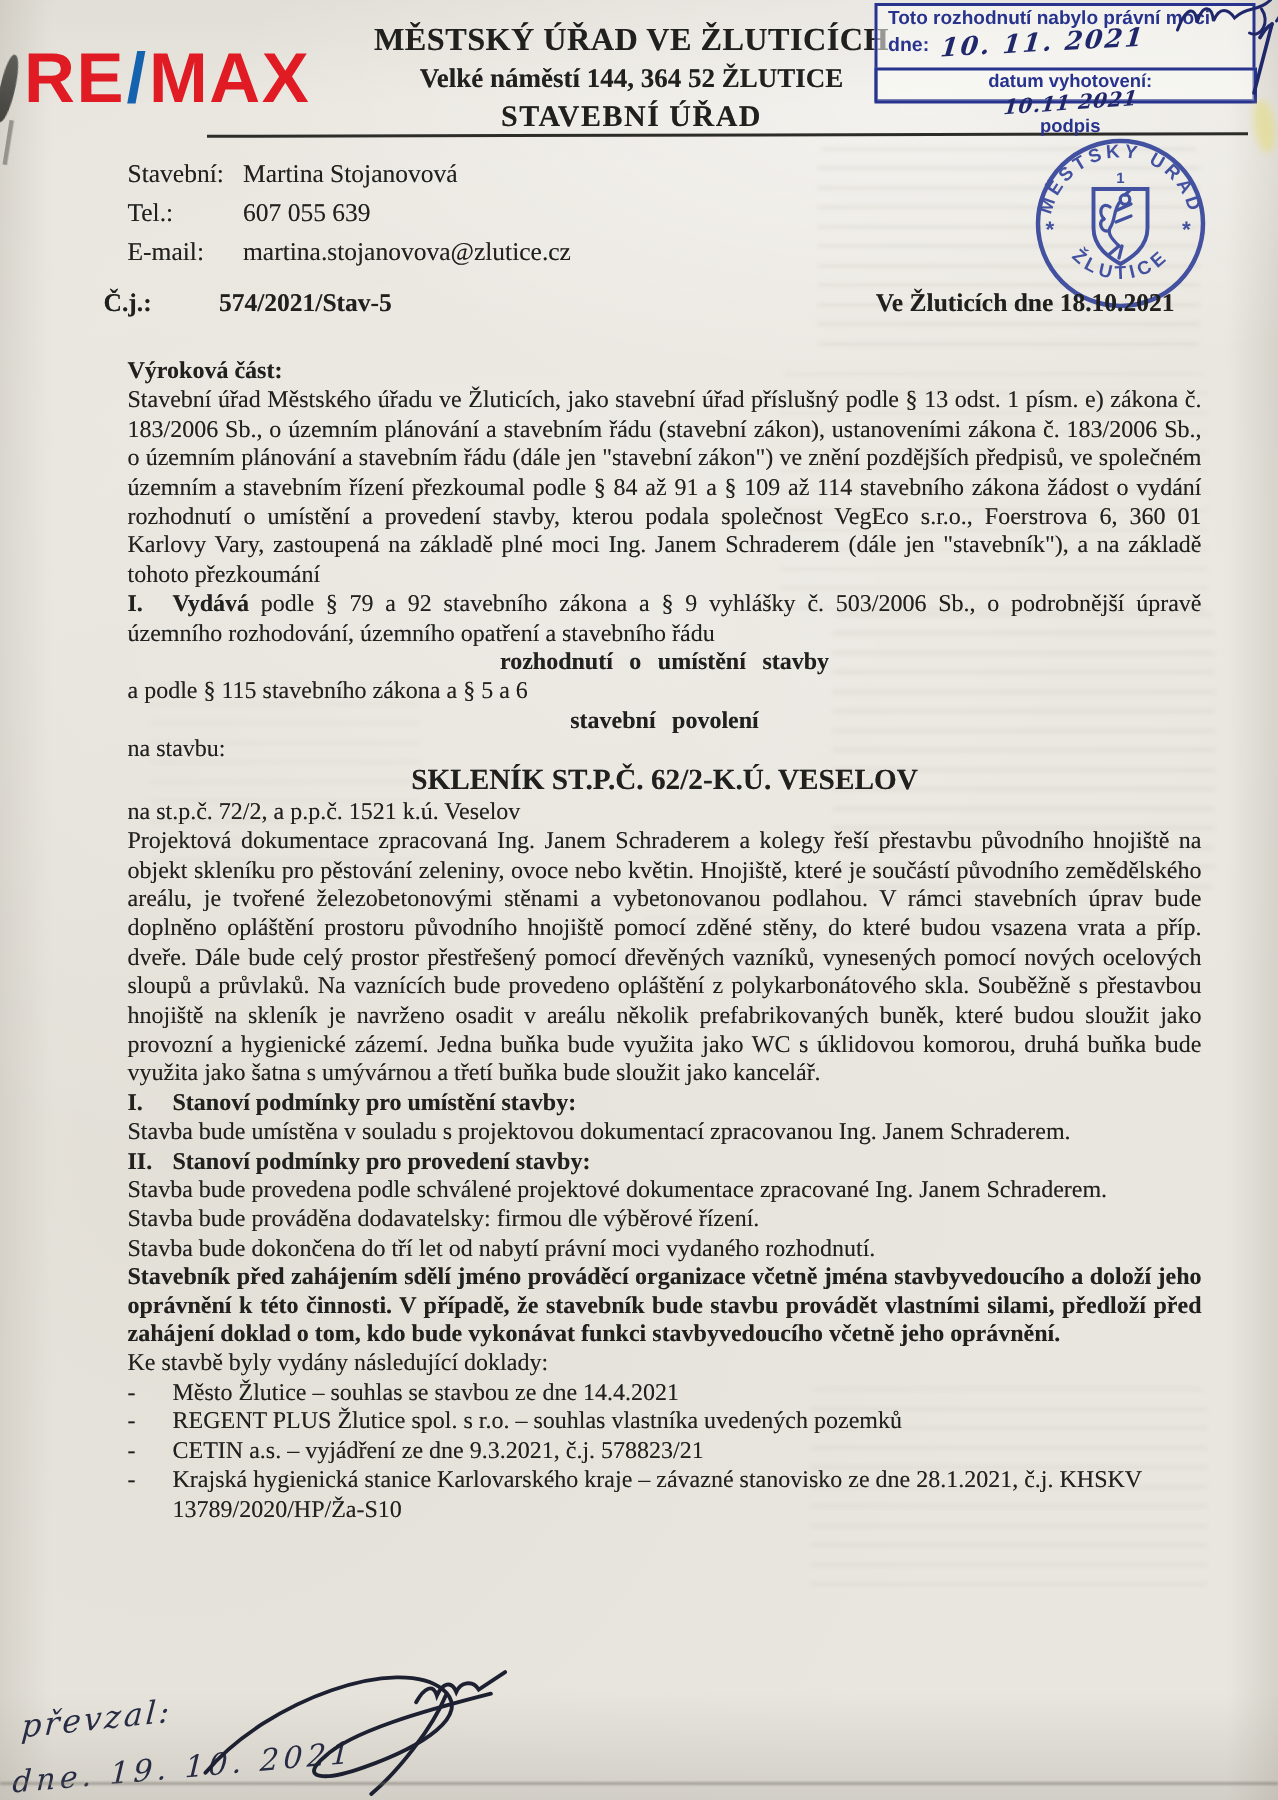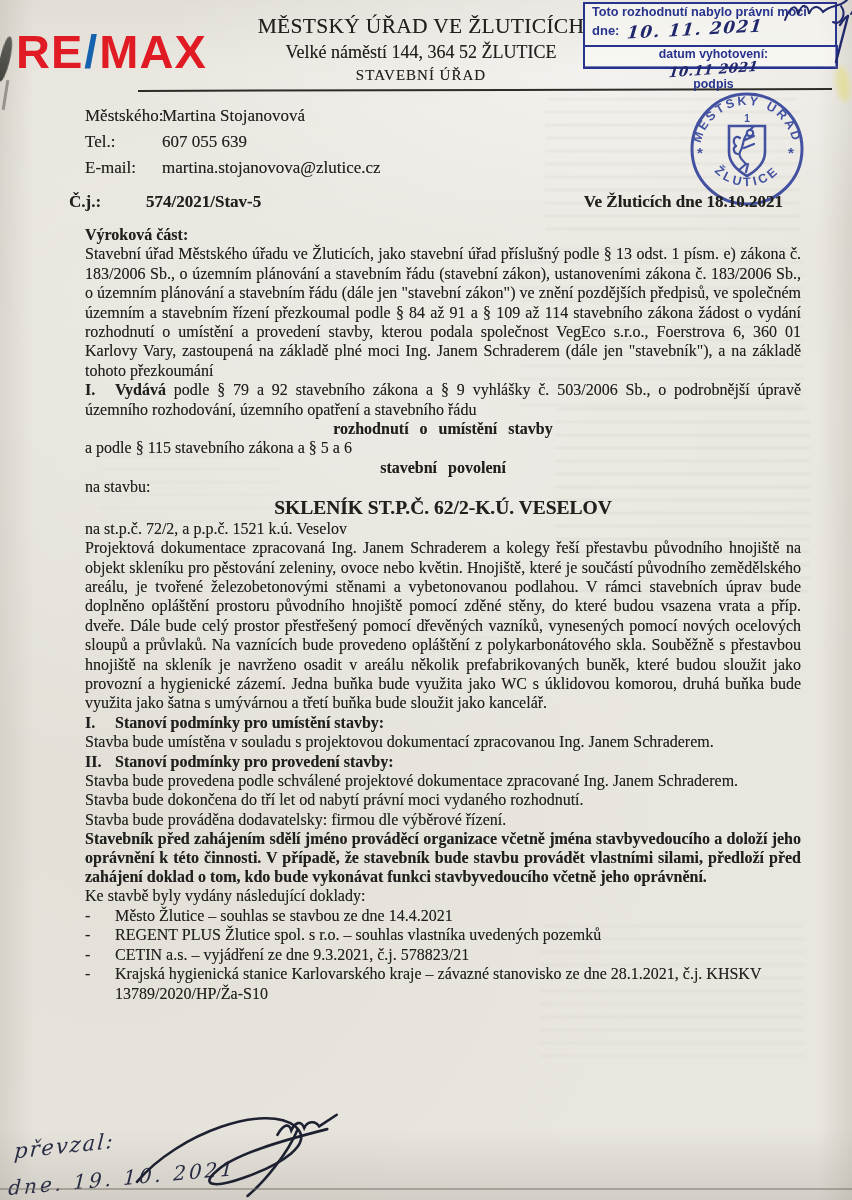--- a/index.html
+++ b/index.html
@@ -16,24 +16,24 @@
      background:rgba(110,105,95,.45);filter:blur(.7px);}
   
   .bleed{position:absolute;pointer-events:none;border-radius:6px;filter:blur(1.3px);
      background:repeating-linear-gradient(180deg, rgba(118,122,104,.16) 0 2.4px, rgba(0,0,0,0) 2.4px 13px);}
   
   .remax{position:absolute;left:16px;top:28px;font-family:"Liberation Sans",sans-serif;
      font-weight:800;font-size:47px;letter-spacing:1px;line-height:1;}
   .rx-red{color:#e01b24;}
   .rx-blue{color:#1563ae;padding:0 1px;}
   
-  .letterhead{position:absolute;left:126px;top:14px;width:590px;text-align:center;font-weight:normal;}
+  .letterhead{position:absolute;left:126px;top:14px;width:590px;text-align:center;font-weight:bold;}
   .lh1{font-size:21.5px;letter-spacing:.3px;}
   .lh2{font-size:18px;margin-top:3px;}
-  .lh3{font-size:15px;letter-spacing:1px;margin-top:4px;}
+  .lh3{font-size:20px;letter-spacing:1px;margin-top:4px;}
   .lh-rule{position:absolute;left:138px;top:89px;width:694px;height:2.2px;background:#2c2c29;
      transform:rotate(-.15deg);}
   
   .legal-box{position:absolute;left:583px;top:2px;width:250px;height:62px;
      border:2.5px solid #27338c;background:rgba(250,249,245,.55);
      font-family:"Liberation Sans",sans-serif;color:#27338c;}
   .lb-l1{margin:1px 2px 0 7px;font-size:12.7px;font-weight:bold;white-space:nowrap;}
   .lb-l2{margin:0 0 15px 7px;font-size:13px;font-weight:bold;display:flex;align-items:baseline;height:22px;}
   .hw{font-family:"DejaVu Serif",serif;font-style:italic;color:#20286b;}
   .hw-date-big{display:inline-block;font-size:17px;letter-spacing:1.5px;margin-left:8px;
@@ -52,21 +52,21 @@
      transform:rotate(14deg);opacity:.85;filter:blur(.4px);}
   .left-smudge2{position:absolute;left:4px;top:80px;width:3px;height:30px;background:#55524b;
      opacity:.5;transform:rotate(9deg);filter:blur(.5px);}
   .round-stamp{position:absolute;left:684px;top:86px;opacity:.88;}
   
   .contact{position:absolute;left:85px;top:103px;font-size:17px;line-height:25.8px;}
   .clabel{display:inline-block;width:77px;}
   .cj-row{position:absolute;left:69px;top:192px;width:714px;font-size:17px;font-weight:bold;}
   .cj-date{float:right;text-align:center;}
   
-  .flow{position:absolute;left:85px;top:225px;width:716px;font-size:16px;line-height:19.4px;}
+  .flow{position:absolute;left:85px;top:238px;width:716px;font-size:16px;line-height:19.4px;}
   .flow>div{margin:0;}
   .just{text-align:justify;}
   .b{font-weight:bold;}
   .vyrok{font-weight:bold;margin-bottom:4px;}
   .p1{margin-bottom:15px;}
   .pI{margin-bottom:5px;}
   .marker{display:inline-block;width:30px;font-weight:bold;}
   .centerline{text-align:center;font-weight:bold;word-spacing:7px;}
   .btitle{text-align:center;font-weight:bold;font-size:19.5px;line-height:22px;margin-top:1px;}
   .parcel{margin-bottom:11px;}
@@ -160,21 +160,21 @@
     <g fill="#2c3d97" font-family="Liberation Sans, sans-serif" font-weight="bold">
       <text font-size="12.5" letter-spacing="2.5" text-anchor="middle"><textPath href="#arcT" startOffset="50%">MĚSTSKÝ ÚŘAD</textPath></text>
       <text font-size="12.5" letter-spacing="3" text-anchor="middle"><textPath href="#arcB" startOffset="50%">ŽLUTICE</textPath></text>
       <text x="63" y="36" font-size="10" text-anchor="middle">1</text>
       <text x="13" y="72" font-size="15">*</text>
       <text x="104" y="72" font-size="15">*</text>
     </g>
   </svg>
 
   <div class="contact doc-text-shadow">
-    <div><span class="clabel">Městského:</span><span>Martina Stojanovová</span></div>
+    <div><span class="clabel">Stavební:</span><span>Martina Stojanovová</span></div>
     <div><span class="clabel">Tel.:</span><span>607 055 639</span></div>
     <div><span class="clabel">E-mail:</span><span>martina.stojanovova@zlutice.cz</span></div>
   </div>
 
   <div class="cj-row doc-text-shadow">
     <span class="clabel">Č.j.:</span><span>574/2021/Stav-5</span>
     <span class="cj-date">Ve Žluticích dne 18.10.2021</span>
   </div>
 
   <div class="flow doc-text-shadow">
@@ -185,22 +185,22 @@
     <div>a podle § 115 stavebního zákona a § 5 a 6</div>
     <div class="centerline">stavební  povolení</div>
     <div>na stavbu:</div>
     <div class="btitle">SKLENÍK ST.P.Č. 62/2-K.Ú. VESELOV</div>
     <div class="parcel">na st.p.č. 72/2, a p.p.č. 1521 k.ú. Veselov</div>
     <div class="p2 just">Projektová dokumentace zpracovaná Ing. Janem Schraderem a kolegy řeší přestavbu původního hnojiště na objekt skleníku pro pěstování zeleniny, ovoce nebo květin. Hnojiště, které je součástí původního zemědělského areálu, je tvořené železobetonovými stěnami a vybetonovanou podlahou. V rámci stavebních úprav bude doplněno opláštění prostoru původního hnojiště pomocí zděné stěny, do které budou vsazena vrata a příp. dveře. Dále bude celý prostor přestřešený pomocí dřevěných vazníků, vynesených pomocí nových ocelových sloupů a průvlaků. Na vaznících bude provedeno opláštění z polykarbonátového skla. Souběžně s přestavbou hnojiště na skleník je navrženo osadit v areálu několik prefabrikovaných buněk, které budou sloužit jako provozní a hygienické zázemí. Jedna buňka bude využita jako WC s úklidovou komorou, druhá buňka bude využita jako šatna s umývárnou a třetí buňka bude sloužit jako kancelář.</div>
     <div class="cond-h"><span class="marker">I.</span><span>Stanoví podmínky pro umístění stavby:</span></div>
     <div class="cond-line">Stavba bude umístěna v souladu s projektovou dokumentací zpracovanou Ing. Janem Schraderem.</div>
     <div class="cond-h"><span class="marker">II.</span><span>Stanoví podmínky pro provedení stavby:</span></div>
     <div class="cond-line">Stavba bude provedena podle schválené projektové dokumentace zpracované Ing. Janem Schraderem.</div>
+    <div class="cond-line">Stavba bude prováděna dodavatelsky: firmou dle výběrové řízení.</div>
     <div class="cond-line">Stavba bude dokončena do tří let od nabytí právní moci vydaného rozhodnutí.</div>
-    <div class="cond-line">Stavba bude prováděna dodavatelsky: firmou dle výběrové řízení.</div>
     <div class="bold-p just">Stavebník před zahájením sdělí jméno prováděcí organizace včetně jména stavbyvedoucího a doloží jeho oprávnění k této činnosti. V případě, že stavebník bude stavbu provádět vlastními silami, předloží před zahájení doklad o tom, kdo bude vykonávat funkci stavbyvedoucího včetně jeho oprávnění.</div>
     <div>Ke stavbě byly vydány následující doklady:</div>
     <div class="doc-item">
         <span class="doc-dash">-</span>
         <span class="doc-text">Město Žlutice – souhlas se stavbou ze dne 14.4.2021</span>
       </div>
     <div class="doc-item">
         <span class="doc-dash">-</span>
         <span class="doc-text">REGENT PLUS Žlutice spol. s r.o. – souhlas vlastníka uvedených pozemků</span>
       </div>

